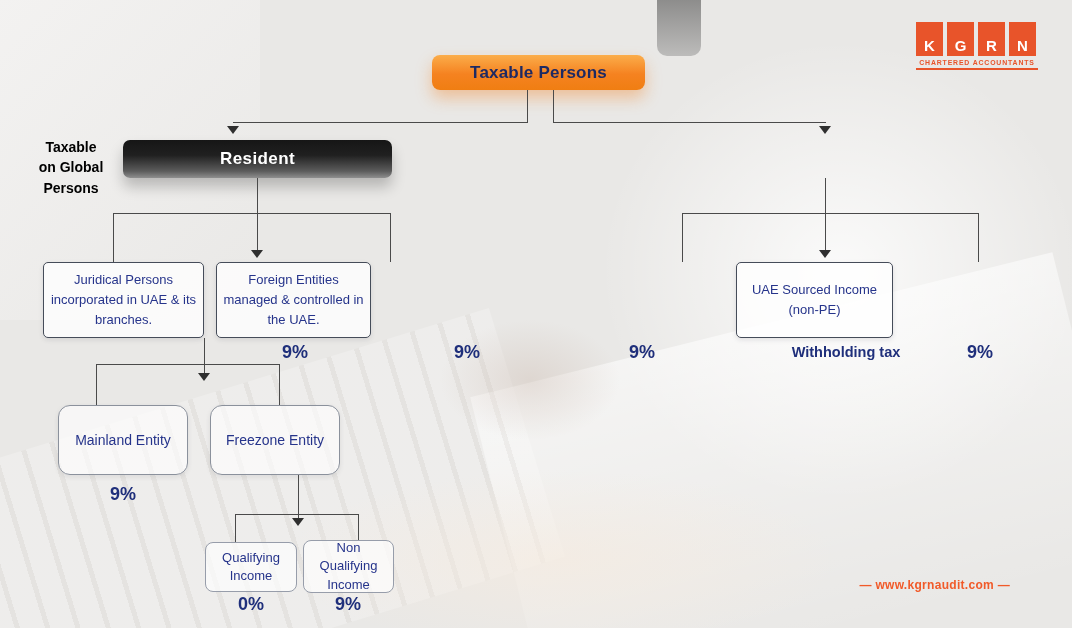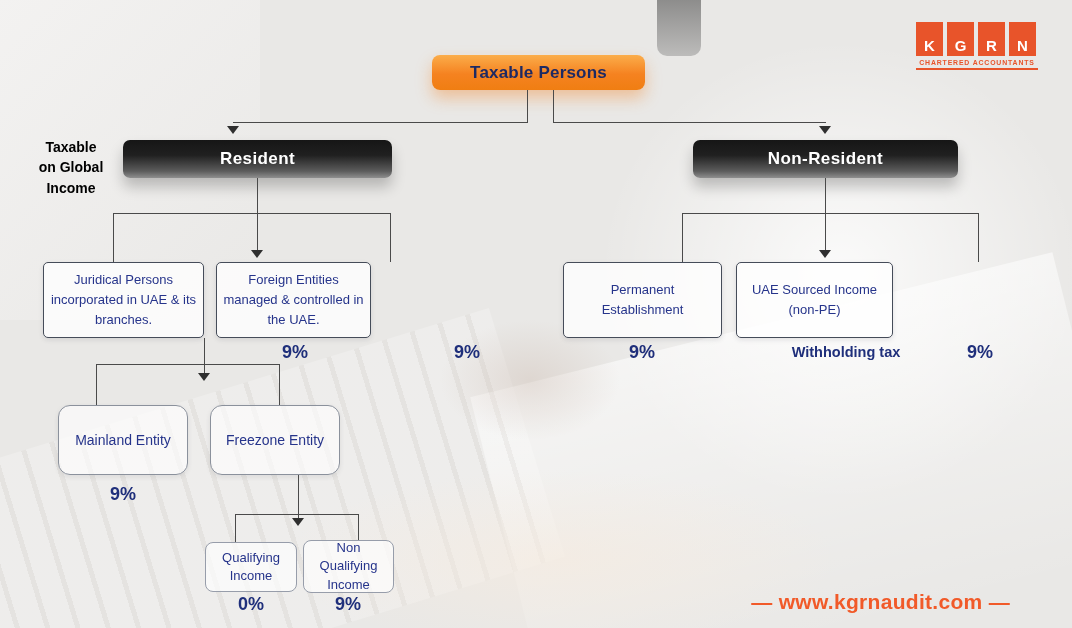--- a/index.html
+++ b/index.html
@@ -51,21 +51,21 @@
   .sub2-q{left:205px;top:542px;width:92px;height:50px;}
   .sub2-nq{left:303px;top:540px;width:91px;height:53px;}
 
   .rate{position:absolute;text-align:center;color:#1F2F7B;font-size:18px;font-weight:600;}
   .rate.small{font-size:14.5px;}
 
   
   .side-label{position:absolute;left:26px;top:137px;width:90px;text-align:center;
     color:#000000;font-size:14px;font-weight:600;line-height:1.45;}
   .side-label span{display:block;}
-  .website{position:absolute;right:62px;top:590px;color:#F15A29;font-size:21px;font-weight:600;letter-spacing:.3px;}
+  .website{position:absolute;right:62px;top:578px;color:#F15A29;font-size:12px;font-weight:600;letter-spacing:.3px;}
 
   
   .logo{position:absolute;right:34px;top:22px;width:122px;}
   .logo-tiles{display:flex;gap:4px;}
   .logo-tile{width:27px;height:34px;background:#E8542A;color:#fff;font-size:15px;font-weight:700;
     display:flex;align-items:flex-end;justify-content:center;padding-bottom:2px;box-sizing:border-box;}
   .logo-tagline{margin-top:3px;padding-bottom:2px;border-bottom:2px solid #E8542A;
     color:#E8542A;font-size:6.9px;font-weight:700;letter-spacing:.85px;text-align:center;}
 
   
@@ -93,51 +93,49 @@
       <div class="logo-tile">G</div>
       <div class="logo-tile">R</div>
       <div class="logo-tile">N</div>
     </div>
     <div class="logo-tagline">CHARTERED ACCOUNTANTS</div>
   </div>
 
   <div class="side-label">
     <span>Taxable</span>
     <span>on Global</span>
-    <span>Income</span>
+    <span>Persons</span>
   </div>
 
   <div class="node root-node">Taxable Persons</div>
 
   <div class="v" style="left:527px;top:90px;height:32px;"></div>
   <div class="v" style="left:553px;top:90px;height:32px;"></div>
   <div class="h" style="left:233px;top:122px;width:295px;"></div>
   <div class="h" style="left:553px;top:122px;width:273px;"></div>
   <div class="arr" style="left:227px;top:126px;"></div>
   <div class="arr" style="left:819px;top:126px;"></div>
 
   <div class="node branch-node branch-resident">Resident</div>
-  <div class="node branch-node branch-nonresident">Non-Resident</div>
 
   <div class="v" style="left:257px;top:178px;height:72px;"></div>
   <div class="arr" style="left:251px;top:250px;"></div>
   <div class="h" style="left:113px;top:213px;width:277px;"></div>
   <div class="v" style="left:113px;top:213px;height:49px;"></div>
   <div class="v" style="left:390px;top:213px;height:49px;"></div>
 
   <div class="v" style="left:825px;top:178px;height:72px;"></div>
   <div class="arr" style="left:819px;top:250px;"></div>
   <div class="h" style="left:682px;top:213px;width:296px;"></div>
   <div class="v" style="left:682px;top:213px;height:49px;"></div>
   <div class="v" style="left:978px;top:213px;height:49px;"></div>
 
   <div class="node leaf tall lf-juridical">Juridical Persons incorporated in UAE &amp; its branches.</div>
   <div class="node leaf tall lf-foreign">Foreign Entities managed &amp; controlled in the UAE.</div>
 
-  <div class="node leaf tall lf-pe">Permanent Establishment</div>
   <div class="node leaf tall lf-uae">UAE Sourced Income (non-PE)</div>
 
   <div class="rate" style="left:235px;top:342px;width:120px;">9%</div>
   <div class="rate" style="left:407px;top:342px;width:120px;">9%</div>
   <div class="rate" style="left:582px;top:342px;width:120px;">9%</div>
   <div class="rate small" style="left:776px;top:344px;width:140px;">Withholding tax</div>
   <div class="rate" style="left:920px;top:342px;width:120px;">9%</div>
 
   <div class="v" style="left:204px;top:338px;height:36px;"></div>
   <div class="arr" style="left:198px;top:373px;"></div>

